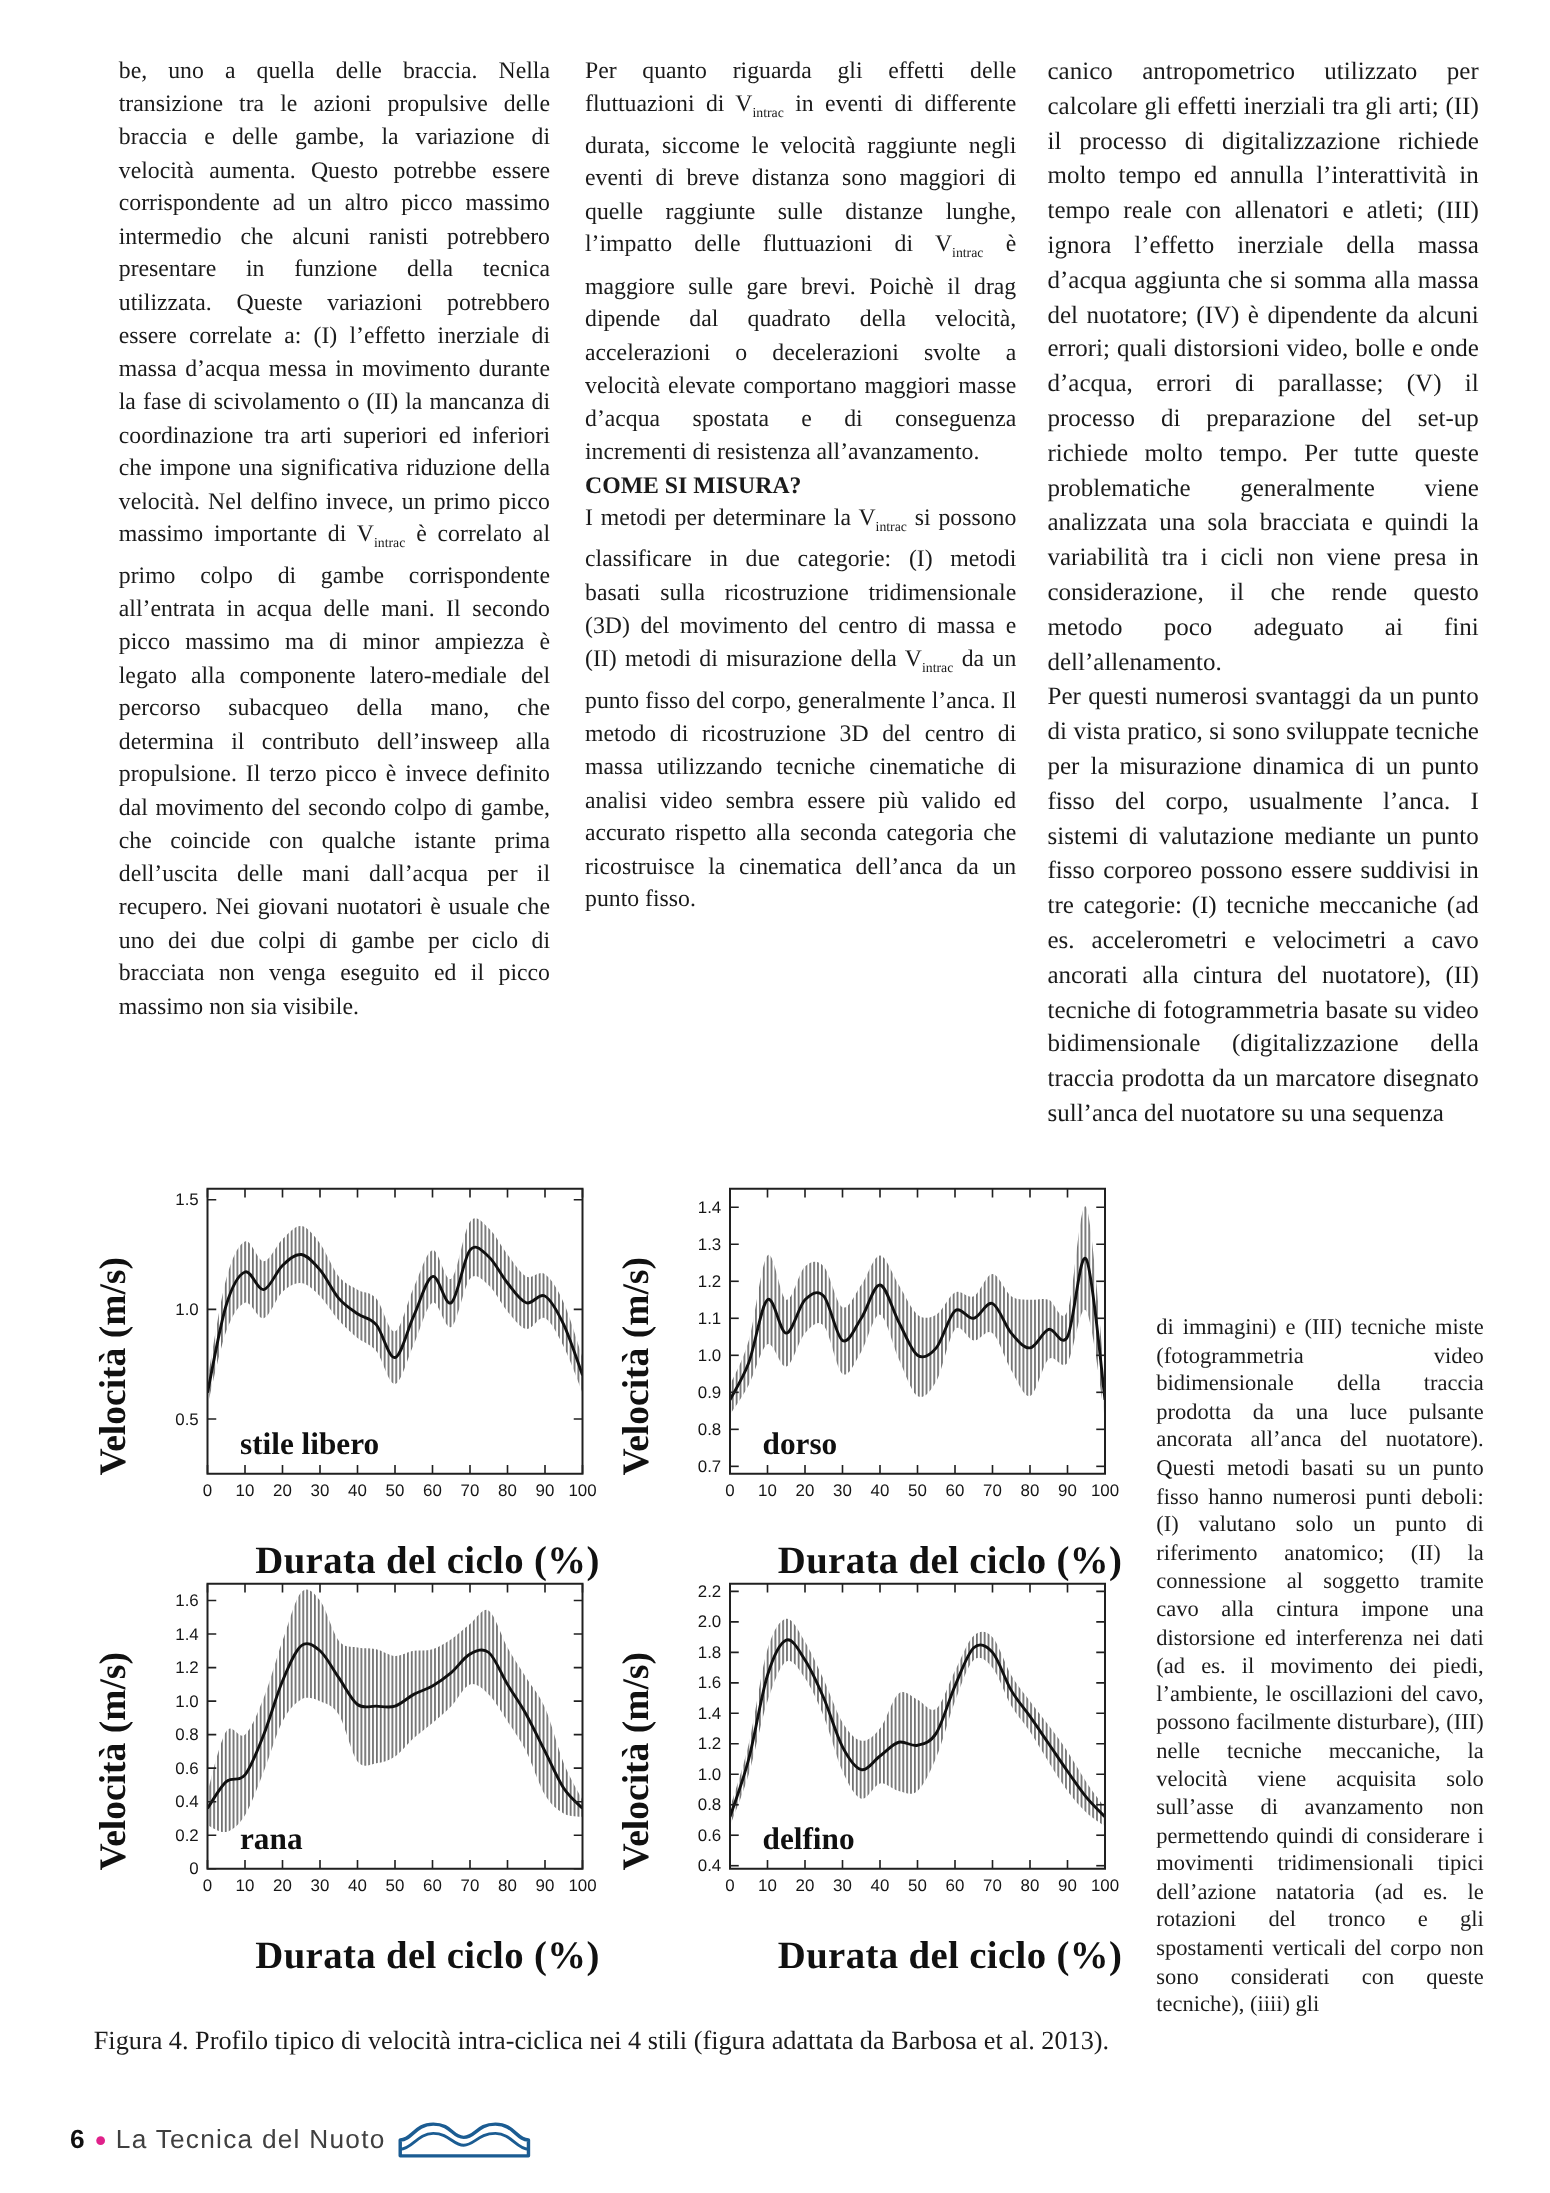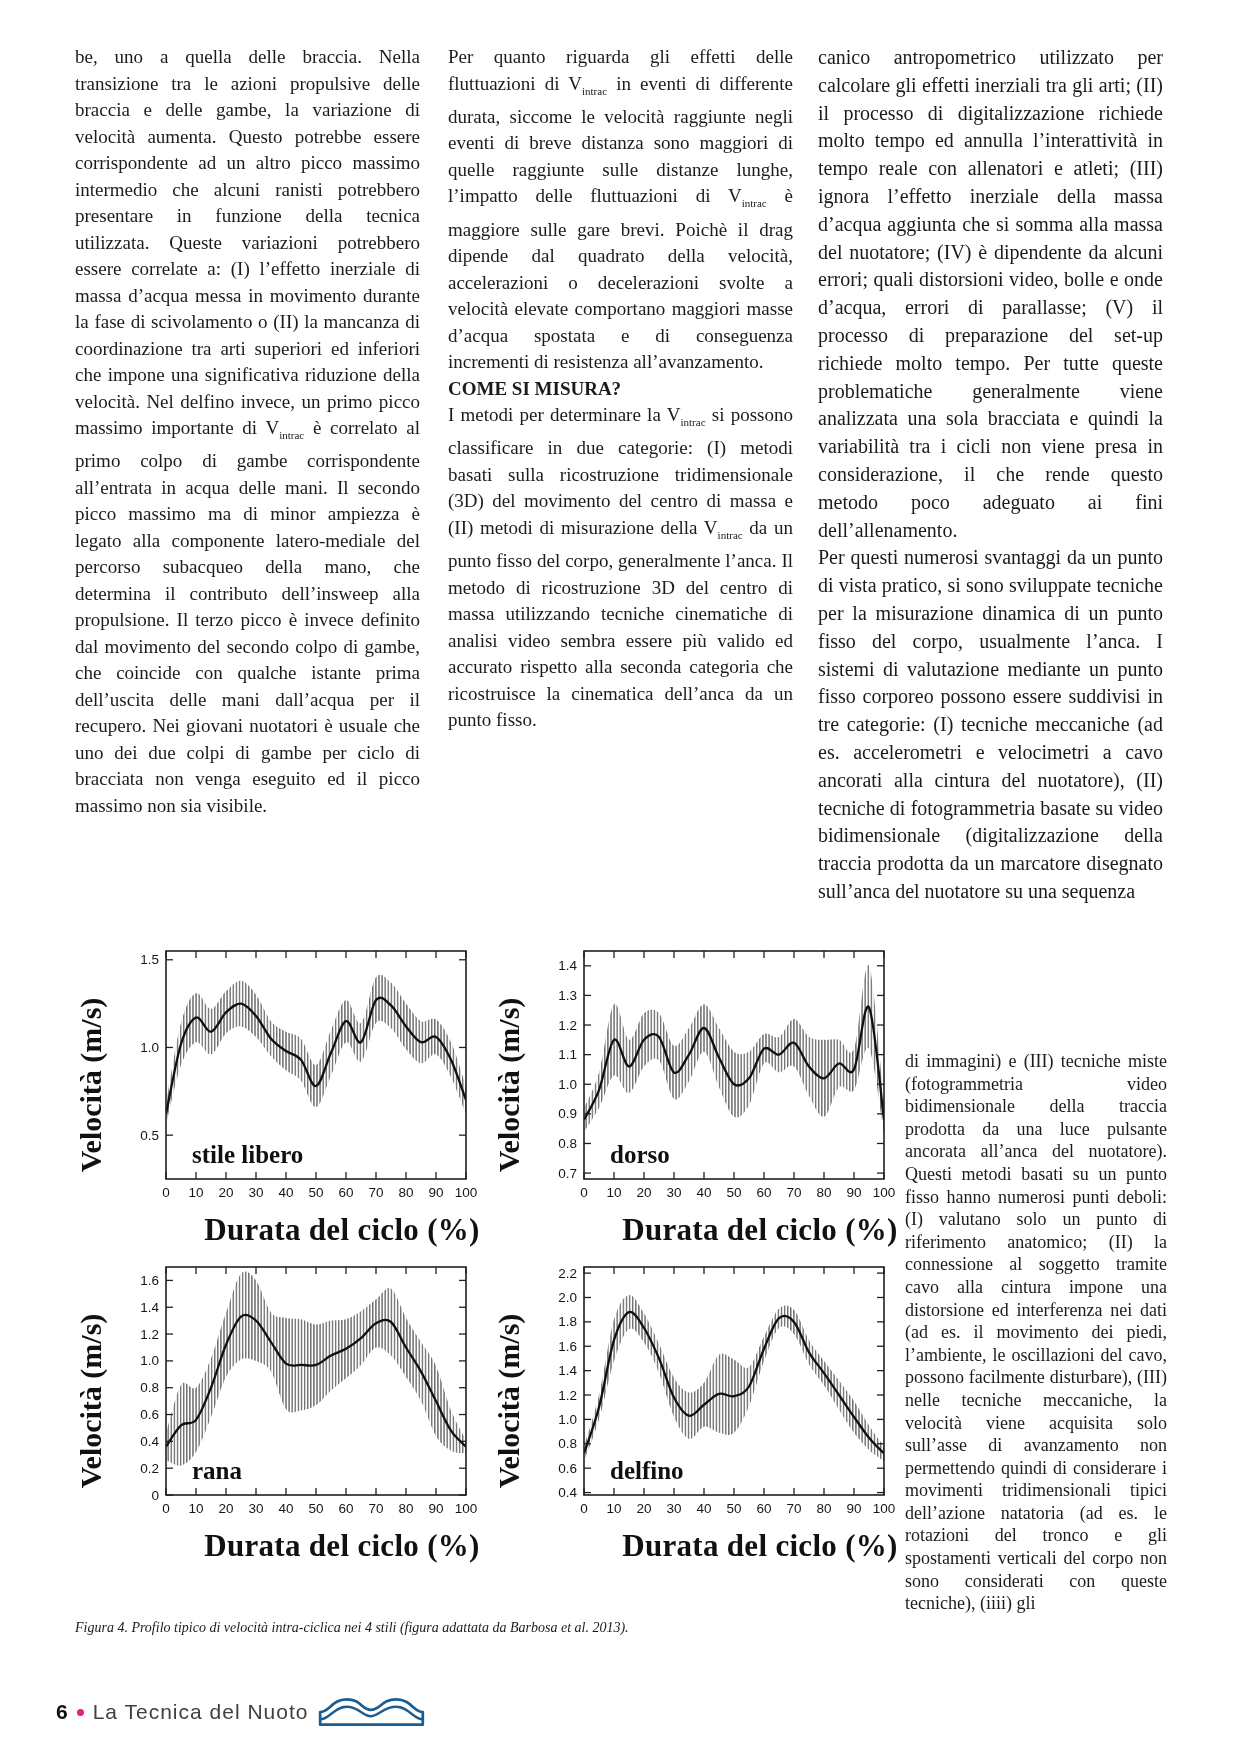--- a/index.html
+++ b/index.html
@@ -4,21 +4,21 @@
 <style>
   html,body{margin:0;padding:0;background:#ffffff;}
   .page{
     position:relative;
     width:1240px;height:1754px;
     background:#ffffff;
     font-family:"Liberation Serif",serif;
     color:#1b1b1b;
     overflow:hidden;
   }
-  .col{position:absolute;text-align:justify;}
+  .col{position:absolute;text-align:justify;margin-left:20px;}
   .col p{margin:0;}
   #col1{left:75px;top:44px;width:345px;font-size:19px;line-height:26.5px;}
   #col2{left:448px;top:44px;width:345px;font-size:19px;line-height:26.5px;}
   #col3a{left:818px;top:44px;width:345px;font-size:20px;line-height:27.8px;height:1004px;overflow:hidden;}
   #col3b{left:905px;top:1050px;width:262px;font-size:18px;line-height:22.6px;}
   .heading{text-align:left;font-weight:bold;margin:24px 0 2px;font-size:inherit;}
   sub{font-size:0.58em;}
 
   .chart-cell{position:absolute;display:flex;}
   .ylabel{width:46px;position:relative;}
@@ -26,31 +26,31 @@
     position:absolute;left:50%;top:46%;
     transform:translate(-50%,-50%) rotate(-90deg);
     white-space:nowrap;
     font-family:"Liberation Serif",serif;
     font-weight:bold;font-size:30px;color:#111;
   }
   .chart-col{display:flex;flex-direction:column;}
   .xlabel{
     width:368px;padding-left:44px;box-sizing:content-box;
     text-align:center;font-family:"Liberation Serif",serif;
-    font-weight:bold;font-size:31px;color:#111;margin-top:0px;
+    font-weight:bold;font-size:31px;color:#111;margin-top:17px;
     letter-spacing:0.3px;
   }
   #cell0{left:68px;top:946px;}
   #cell1{left:486px;top:946px;}
   #cell2{left:68px;top:1262px;}
   #cell3{left:486px;top:1262px;}
 
   .caption{
     position:absolute;left:75px;top:1620px;width:780px;
-    font-style:italic;font-size:14px;color:#1b1b1b;white-space:nowrap;
+    font-size:21px;color:#1b1b1b;white-space:nowrap;
   }
   .footer{
     position:absolute;left:56px;top:1694px;
     display:flex;align-items:center;gap:9px;
     font-family:"Liberation Sans",sans-serif;
   }
   .page-num{font-weight:bold;font-size:21px;color:#101010;}
   .sep-dot{width:7px;height:7px;border-radius:50%;background:#e0218a;display:inline-block;}
   .mag-name{color:#404040;font-size:21px;letter-spacing:1px;}
   .wave{display:block;}

